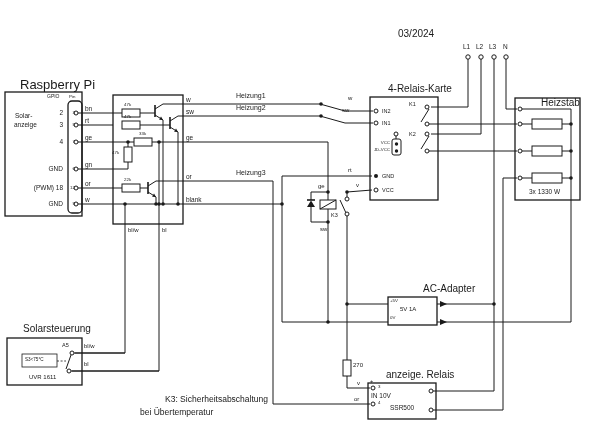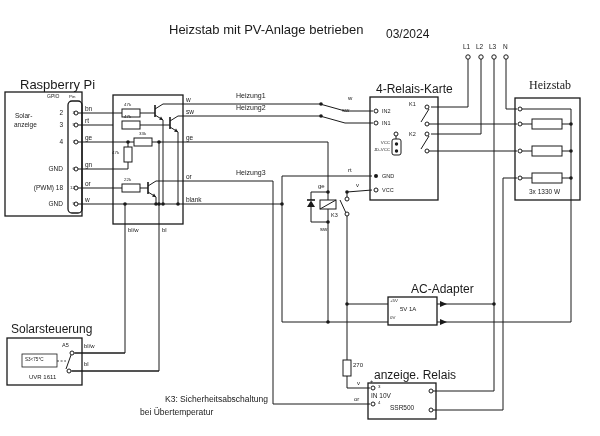--- a/index.html
+++ b/index.html
@@ -9,21 +9,21 @@
   .w{stroke:#1a1a1a;stroke-width:1;fill:none;}
   .bx{stroke:#1a1a1a;stroke-width:1.3;fill:none;}
   .thin{stroke:#1a1a1a;stroke-width:0.8;fill:none;}
   .term{stroke:#1a1a1a;stroke-width:1;fill:#fff;}
   .dot{fill:#1a1a1a;stroke:none;}
   .tri{fill:#1a1a1a;stroke:none;}
   .bar{stroke:#1a1a1a;stroke-width:1.6;fill:none;}
   .lbl{position:absolute;white-space:nowrap;color:#1a1a1a;line-height:1.1;}
   .r{text-align:right;}
   .fs4{font-size:4.4px;} .fs46{font-size:4.6px;} .fs5{font-size:5px;} .fs55{font-size:5.5px;}
-  .fs6{font-size:6px;} .fs65{font-size:6.5px;} .fs7{font-size:7px;} .fs75{font-size:12px;}
+  .fs6{font-size:6px;} .fs65{font-size:6.5px;} .fs7{font-size:7px;} .fs75{font-size:10px;margin-left:12px;}
   .fs85{font-size:8.5px;} .fs9{font-size:13px;} .fs13{font-size:13px;}
 </style>
 </head>
 <body>
 
 <div id="stage">
 
   <svg width="600" height="436" viewBox="0 0 600 436">
 
     <rect class="bx" x="5" y="92" width="77" height="124"></rect>
@@ -157,21 +157,20 @@
       <circle class="dot" cx="347" cy="192" r="1.8"></circle>
         <circle class="dot" cx="347" cy="304" r="1.8"></circle>
       <circle class="dot" cx="328" cy="322" r="1.8"></circle>
         <circle class="dot" cx="494" cy="304" r="1.8"></circle>
       <circle class="dot" cx="571" cy="124" r="1.8"></circle>
         <circle class="dot" cx="571" cy="151" r="1.8"></circle>
       <circle class="dot" cx="571" cy="178" r="1.8"></circle>
     </g>
   </svg>
 
-  <div class="lbl fs13" style="left:169px;top:23px;">Heizstab mit PV-Anlage betrieben</div>
   <div class="lbl fs75" style="left:386px;top:28px;">03/2024</div>
 
   <div class="lbl fs9" style="left:20px;top:78px;">Raspberry Pi</div>
   <div class="lbl fs5" style="left:47px;top:94px;">GPIO</div>
   <div class="lbl fs4" style="left:69px;top:95px;">Pin</div>
   <div class="lbl fs65" style="left:15px;top:112px;">Solar-</div>
   <div class="lbl fs65" style="left:14px;top:121px;">anzeige</div>
 
   <div class="lbl fs65 r" style="left:18px;top:109px;width:45px;">2</div>
   <div class="lbl fs65 r" style="left:18px;top:121px;width:45px;">3</div>
@@ -224,21 +223,21 @@
   <div class="lbl fs6" style="left:348px;top:95px;">w</div>
   <div class="lbl fs6" style="left:342px;top:107px;">sw</div>
   <div class="lbl fs6" style="left:348px;top:167px;">rt</div>
   <div class="lbl fs6" style="left:356px;top:182px;">v</div>
 
   <div class="lbl fs65" style="left:463px;top:43px;">L1</div>
   <div class="lbl fs65" style="left:476px;top:43px;">L2</div>
   <div class="lbl fs65" style="left:489px;top:43px;">L3</div>
   <div class="lbl fs65" style="left:503px;top:43px;">N</div>
 
-  <div class="lbl fs75" style="left:529px;top:79px;font-family:Liberation Serif, serif;">Heizstab</div>
+  <div class="lbl fs75" style="left:529px;top:97px;">Heizstab</div>
   <div class="lbl fs65" style="left:529px;top:188px;">3x 1330 W</div>
 
   <div class="lbl fs6" style="left:318px;top:183px;">ge</div>
   <div class="lbl fs6" style="left:320px;top:226px;">sw</div>
   <div class="lbl fs55" style="left:331px;top:212px;">K3</div>
 
   <div class="lbl fs75" style="left:411px;top:283px;">AC-Adapter</div>
   <div class="lbl fs4" style="left:390px;top:299px;">+5V</div>
   <div class="lbl fs6" style="left:400px;top:306px;">5V 1A</div>
   <div class="lbl fs4" style="left:390px;top:316px;">0V</div>

